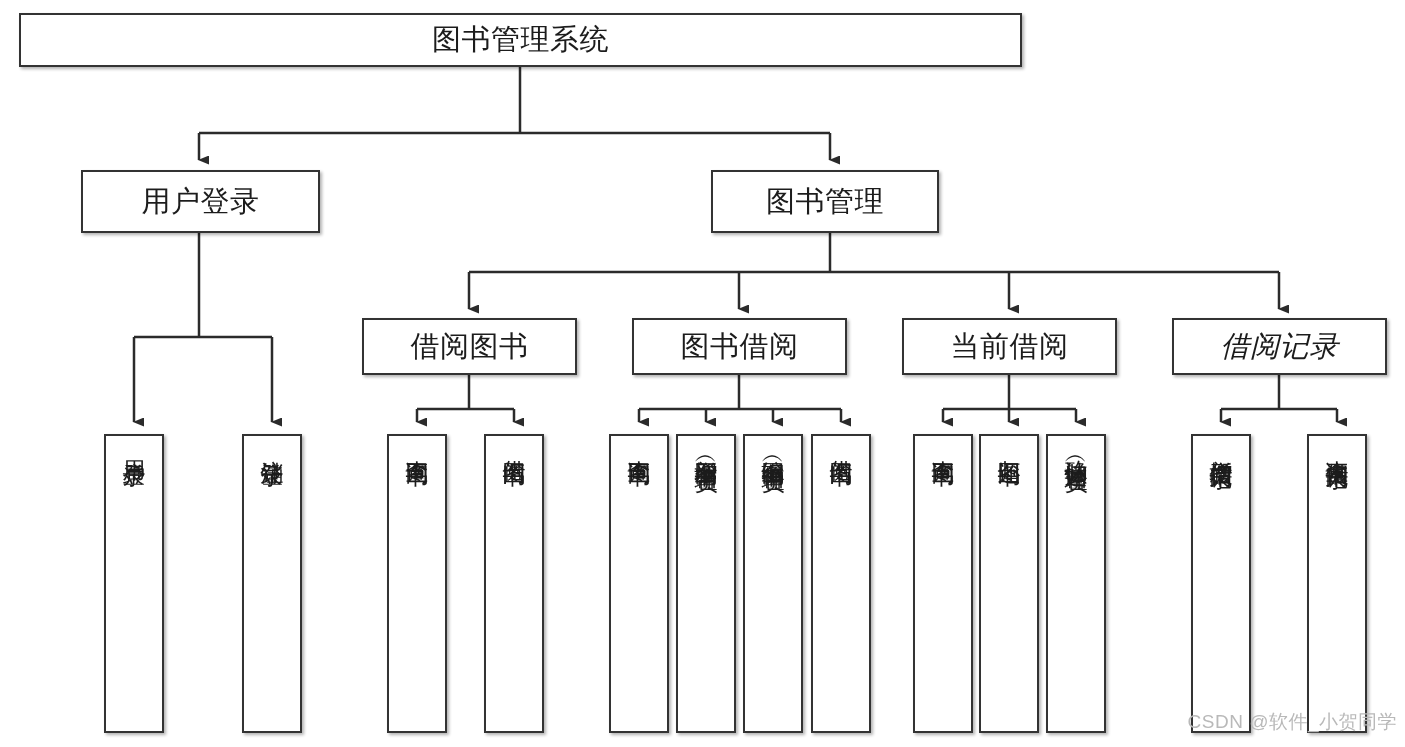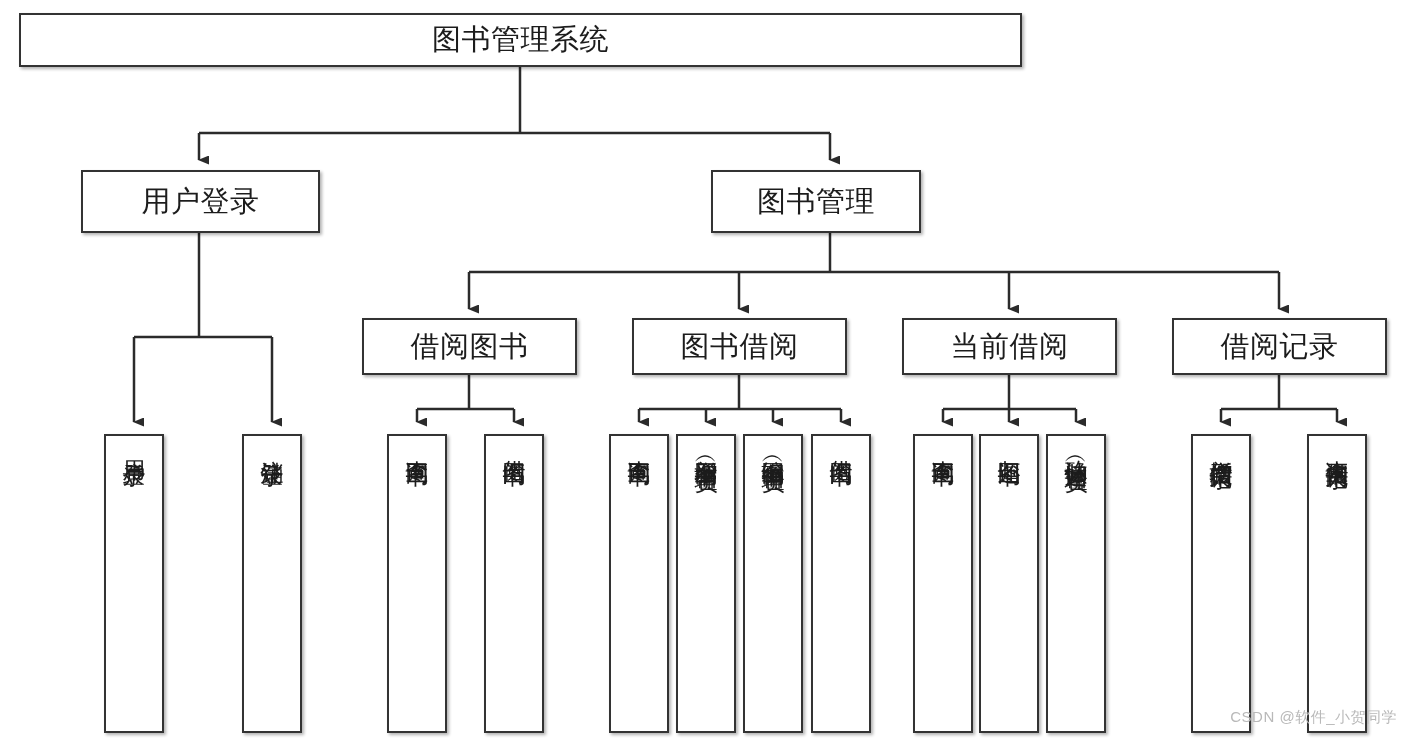--- a/index.html
+++ b/index.html
@@ -51,22 +51,22 @@
     writing-mode: vertical-rl;
     text-orientation: upright;
     font-size: 23px;
     line-height: 1.08;
     letter-spacing: 1.5px;
     white-space: nowrap;
   }
   .watermark {
     position: absolute;
     right: 8px;
-    bottom: 20px;
-    font-size: 15px;
+    bottom: 12px;
+    font-size: 19px;
     color: #b9b9b9;
     letter-spacing: 0.5px;
     white-space: nowrap;
     margin-top: 24px;
   }
 </style>
 </head>
 <body>
 
 <div id="diagram-root">
@@ -121,34 +121,34 @@
     </g>
   </svg>
 
   <div class="node horizontal" style="left:19px; top:13px; width:1003px; height:54px;">
     <span>图书管理系统</span>
   </div>
 
   <div class="node horizontal" style="left:81px; top:170px; width:239px; height:63px;">
     <span>用户登录</span>
   </div>
-  <div class="node horizontal" style="left:711px; top:170px; width:210px; height:63px;">
+  <div class="node horizontal" style="left:711px; top:170px; width:228px; height:63px;">
     <span>图书管理</span>
   </div>
 
   <div class="node horizontal" style="left:362px; top:318px; width:215px; height:57px;">
     <span>借阅图书</span>
   </div>
   <div class="node horizontal" style="left:902px; top:318px; width:215px; height:57px;">
     <span>当前借阅</span>
   </div>
   <div class="node horizontal" style="left:632px; top:318px; width:215px; height:57px;">
     <span>图书借阅</span>
   </div>
-  <div class="node horizontal" style="left:1172px; top:318px; width:215px; height:57px;">
+  <div class="node horizontal" style="left:1172px; top:318px; width:215px; height:57px;font-style:italic;">
     <span>借阅记录</span>
   </div>
 
   <div class="node vertical" style="left:104px; top:434px; width:60px; height:299px;">
     <span class="vlabel">用户登录</span>
   </div>
   <div class="node vertical" style="left:242px; top:434px; width:60px; height:299px;">
     <span class="vlabel">注销登录</span>
   </div>
 

